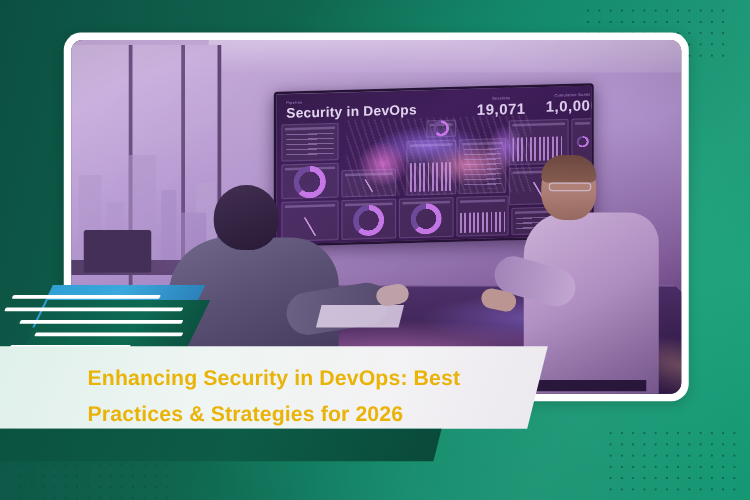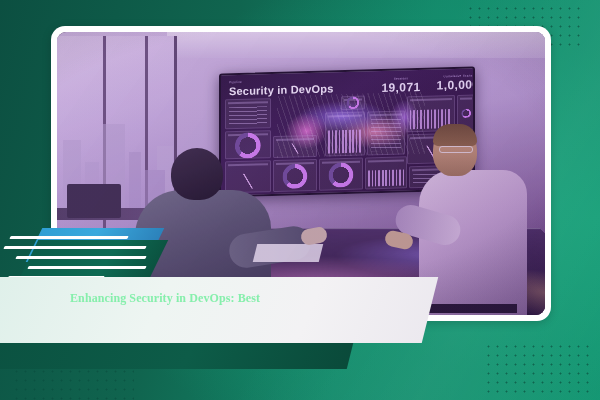--- a/index.html
+++ b/index.html
@@ -262,22 +262,22 @@
     transform:skewX(-26deg); border-radius:1px;
   }
 
   #banner {
     position:absolute; left:-10px; top:277px; width:440px; height:66px;
     background:linear-gradient(100deg,#dff0ea 0%, #eef5f2 38%, #f3f2f4 72%, #ece9ef 100%);
     transform:skewX(-14deg);
   }
   #banner-text {
     position:absolute; left:70px; top:288px; width:330px;
-    font-size:12px; font-weight:700; line-height:1.72;
-    color:#86efac; letter-spacing:.1px;font-family:Liberation Serif, serif;
+    font-size:17px; font-weight:700; line-height:1.72;
+    color:#eab308; letter-spacing:.1px;
   }
   #bar-green {
     position:absolute; left:-10px; top:343px; width:360px; height:26px;
     background:linear-gradient(100deg,#0b5241 0%, #0d5c48 55%, #0a4a3a 100%);
     transform:skewX(-14deg);
   }
   #bar-accent {
     position:absolute; left:382px; top:277px; width:30px; height:40px;
     background:linear-gradient(160deg,#5e3a7d,#3d2354);
     transform:skewX(-14deg);
@@ -375,15 +375,16 @@
   <i style="left:16px;  top:24px; width:130px;"></i>
   <i style="left:28px;  top:34px; width:118px;"></i>
   <i style="left:8px;   top:44px; width:96px;"></i>
 </div>
 
 <div id="bar-accent"></div>
 <div id="banner"></div>
 
 <div id="banner-text">
   <div>Enhancing Security in DevOps: Best</div>
+  <div>Practices &amp; Strategies for 2026</div>
 </div>
 
 <div id="bar-green"></div>
 
 </body></html>

